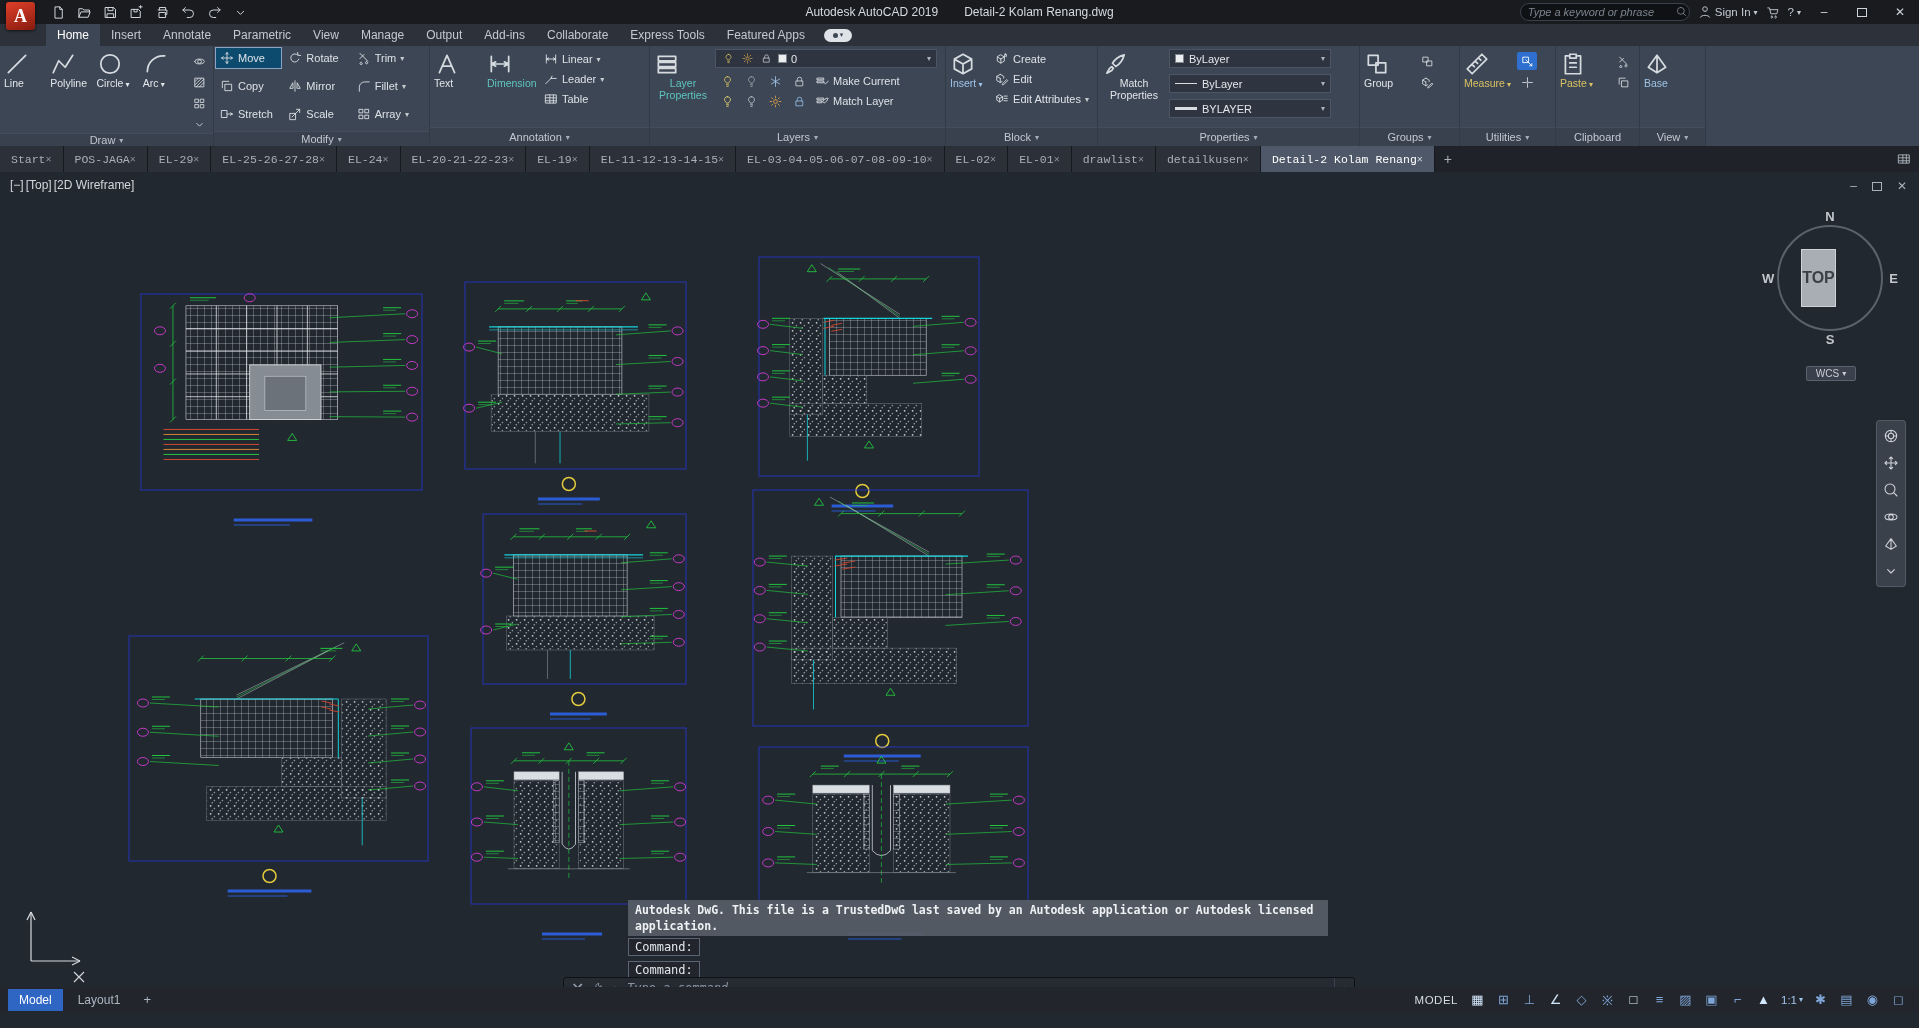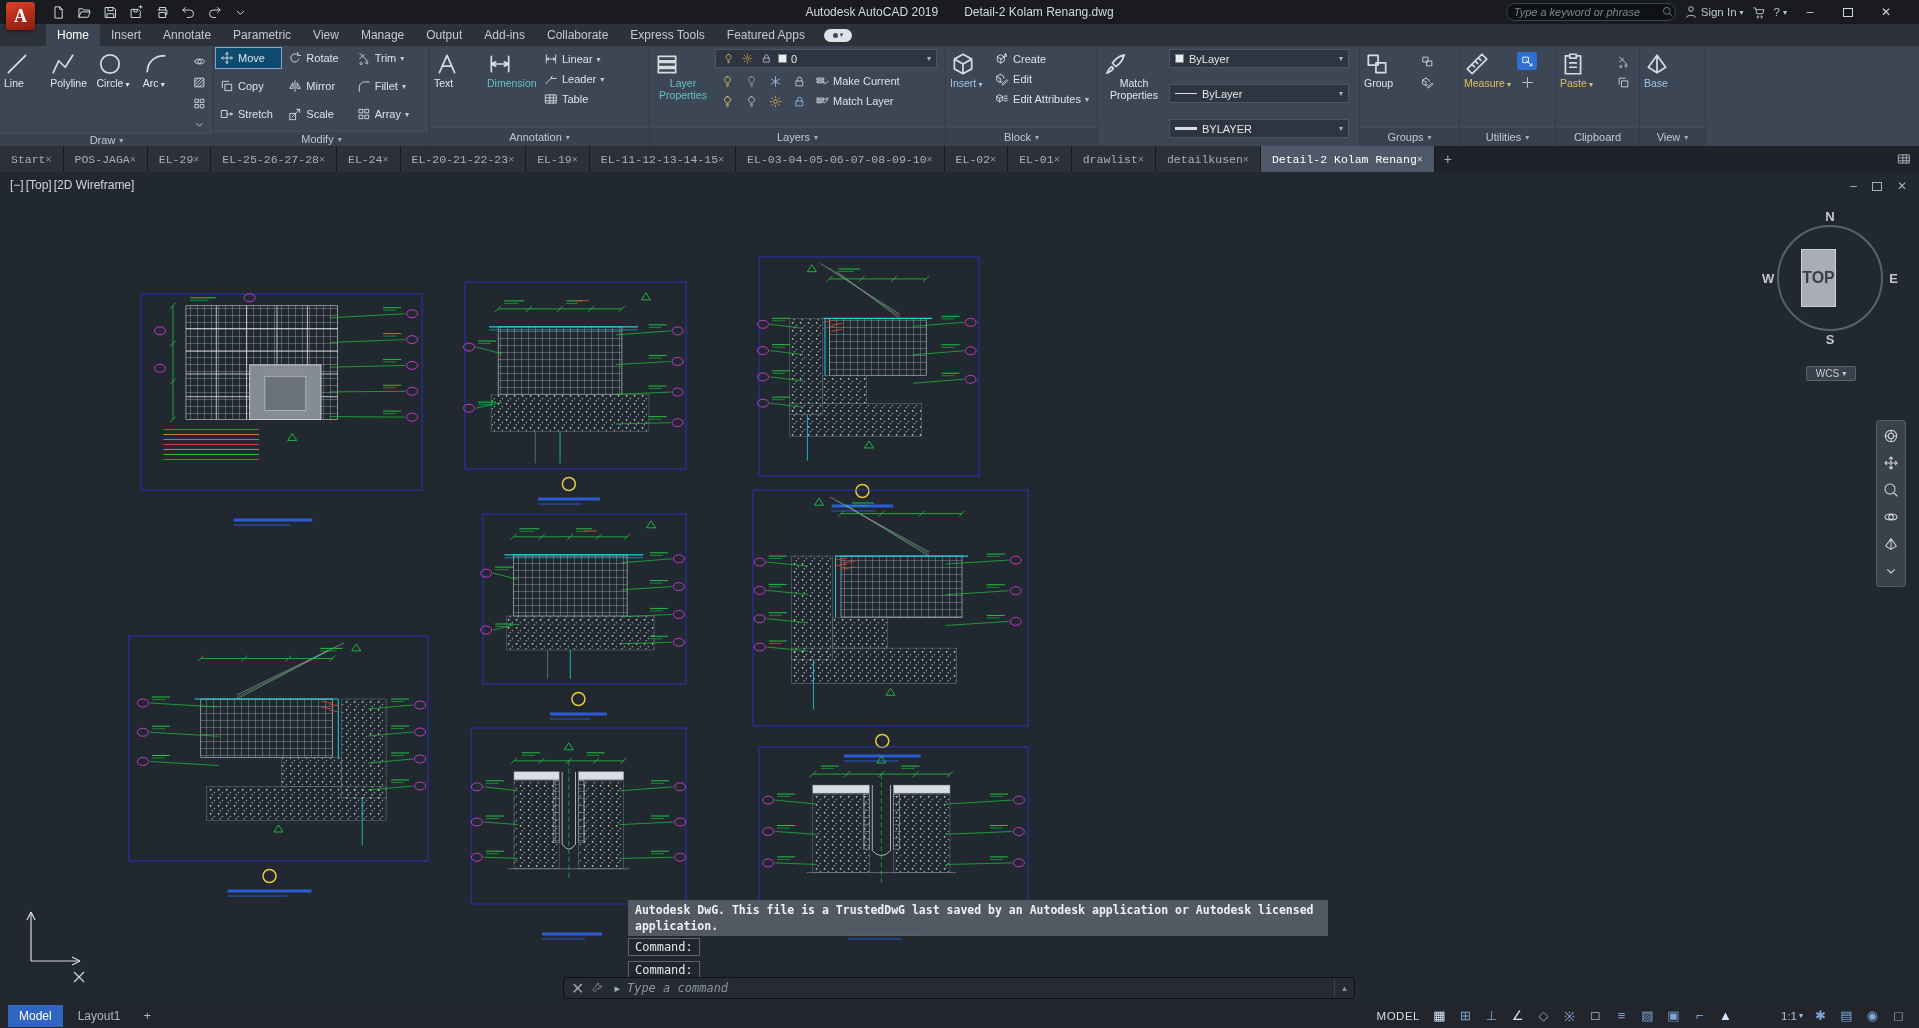--- a/index.html
+++ b/index.html
@@ -6,21 +6,21 @@
 html,body{width:1919px;height:1028px;overflow:hidden;background:#14161a;font-family:"Liberation Sans",sans-serif;}
 #app{position:relative;width:1919px;height:1028px;background:#212830;overflow:hidden;}
 
 
 .titlebar{position:absolute;top:0;left:0;right:0;height:24px;background:#191b1f;color:#c9ced5;}
 .appbtn{position:absolute;left:6px;top:2px;width:29px;height:28px;z-index:40;background:linear-gradient(160deg,#e0402a,#871b0e);border-radius:3px;color:#fff;font-weight:bold;font-size:18px;display:flex;align-items:center;justify-content:center;font-family:"Liberation Serif",serif;box-shadow:0 1px 3px rgba(0,0,0,.6);}
 .qat{position:absolute;left:46px;top:2px;display:flex;gap:2px;}
 .tbtn{width:24px;height:20px;display:flex;align-items:center;justify-content:center;color:#cfd4da;}
 .tbtn svg{width:15px;height:15px;}
 .wintitle{position:absolute;left:0;right:0;top:0;height:24px;display:flex;gap:26px;align-items:center;justify-content:center;font-size:12px;color:#d6dade;pointer-events:none;}
-.tb-right{position:absolute;right:18px;top:2px;display:flex;align-items:center;gap:8px;height:20px;font-size:11.5px;justify-content:space-between;}
+.tb-right{position:absolute;right:4px;top:2px;display:flex;align-items:center;gap:8px;height:20px;font-size:11.5px;justify-content:space-between;}
 .searchbox{display:flex;align-items:center;width:170px;height:18px;background:#0f1114;border:1px solid #3c424b;border-radius:9px;padding:0 7px;color:#8d949d;gap:5px;}
 .searchbox input{flex:1;background:transparent;border:none;outline:none;color:#c6ccd3;font-size:11px;font-style:italic;font-family:"Liberation Sans",sans-serif;}
 .searchbox input::placeholder{color:#7d858f;font-style:italic;}
 .searchbox svg{width:11px;height:11px;}
 .tbicon{display:flex;align-items:center;gap:3px;color:#c2c8d0;}
 .tbicon svg{width:14px;height:14px;}
 .winbtn{width:30px;height:20px;display:flex;align-items:center;justify-content:center;color:#cfd4da;font-size:12px;}
 .maxbox{width:10px;height:9px;border:1px solid currentColor;}
 
 
@@ -54,21 +54,21 @@
 .tinybtn svg{width:13px;height:13px;}
 .tinybtn.on{background:#2e6fd0;border-radius:2px;color:#fff;}
 .layercombo{display:flex;align-items:center;gap:4px;width:222px;height:19px;background:#2e3540;border:1px solid #4b5565;padding:0 5px;margin-bottom:3px;font-size:11px;color:#e4e8ec;}
 .layercombo .chev,.propsel .chev{margin-left:auto;font-size:8px;color:#aab2bd;}
 .mini{width:15px;height:14px;display:flex;align-items:center;justify-content:center;}
 .mini svg{width:11px;height:11px;}
 .minigrid{display:grid;grid-template-columns:repeat(4,24px);grid-auto-rows:20px;align-items:center;justify-items:center;}
 .minigrid .mini{width:20px;height:18px;}
 .minigrid .mini svg{width:13px;height:13px;}
 .labcol{display:flex;flex-direction:column;}
-.propsel{display:flex;align-items:center;gap:5px;width:180px;height:19px;background:#2e3540;border:1px solid #4b5565;padding:0 5px;margin-bottom:16px;font-size:11px;color:#e4e8ec;}
+.propsel{display:flex;align-items:center;gap:5px;width:162px;height:19px;background:#2e3540;border:1px solid #4b5565;padding:0 5px;margin-bottom:6px;font-size:11px;color:#e4e8ec;}
 .swatch{width:9px;height:9px;background:#eceef0;border:1px solid #7d848c;}
 .ltype{width:22px;border-top:1.5px solid #d8dde2;}
 .lweight{width:22px;border-top:3px solid #d8dde2;}
 
 
 .dtabs{position:absolute;top:146px;left:0;right:0;height:26px;background:#1f2329;display:flex;align-items:stretch;}
 .dtab{display:flex;align-items:center;padding:0 11px;font-size:11.5px;color:#a9b0ba;background:#2b3039;border-right:1px solid #16191e;font-family:Liberation Mono, monospace;}
 .dtab.on{background:#4e5868;color:#fff;}
 .dtab .x{font-size:10px;color:#868e99;}
 .dtab.on .x{color:#ccd2da;}
@@ -100,29 +100,29 @@
 .cmdbar{position:absolute;left:563px;top:977px;width:792px;height:22px;display:flex;align-items:center;background:#262b33;border:1px solid #0e1116;border-radius:3px;color:#aab3bf;z-index:6;}
 .cmdbar .cside{display:flex;align-items:center;gap:7px;padding:0 7px;color:#99a2ae;}
 .cmdbar .cside svg{width:12px;height:12px;}
 .cmdfield{flex:1;display:flex;align-items:center;gap:7px;padding:0 4px;}
 .cmdprompt{color:#9fb4cc;font-size:11px;}
 .cmdinput{flex:1;background:transparent;border:none;outline:none;color:#cdd3db;font-size:12px;font-style:italic;font-family:"DejaVu Sans Mono",monospace;}
 .cmdinput::placeholder{color:#8b94a0;font-style:italic;}
 .cmdscroll{width:20px;text-align:center;color:#8b94a0;font-size:9px;border-left:1px solid #3a414c;align-self:stretch;display:flex;align-items:center;justify-content:center;}
 
 
-.status{position:absolute;bottom:0;left:0;right:0;height:25px;background:#22262c;display:flex;align-items:center;padding:0 8px;gap:4px;font-size:12px;color:#aeb6c2;z-index:7;}
+.status{position:absolute;bottom:16px;left:0;right:0;height:25px;background:#22262c;display:flex;align-items:center;padding:0 8px;gap:4px;font-size:12px;color:#aeb6c2;z-index:7;}
 .stab{padding:4px 11px;}
 .stab.on{background:#2f66c4;color:#fff;}
 .splus{padding:4px 8px;font-size:13px;}
 .sright{margin-left:auto;display:flex;align-items:center;gap:9px;font-size:13px;color:#7fa5d8;padding-right:4px;}
 .sic{width:17px;text-align:center;}
 .sic.on{color:#d4e6fb;}
 .model-label{color:#d7dce2;font-size:11.5px;letter-spacing:.5px;margin-right:2px;}
-.scale{font-size:11.5px;color:#9fc0ea;display:flex;align-items:center;gap:2px;margin-left:38px;}
+.scale{font-size:11.5px;color:#9fc0ea;display:flex;align-items:center;gap:2px;}
 .chev{font-size:8px;}
 </style>
 </head>
 <body>
 
 <div id="app">
 
   <div class="titlebar">
     <div class="wintitle">
       <span>Autodesk AutoCAD 2019</span>

